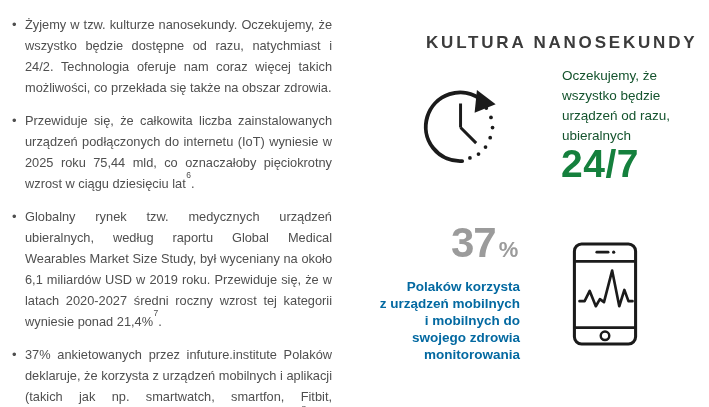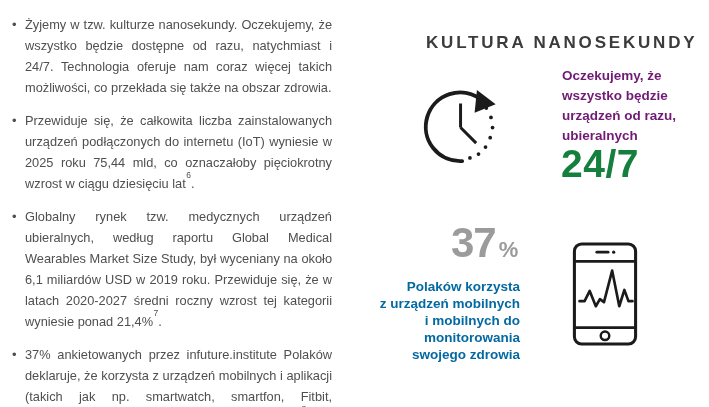--- a/index.html
+++ b/index.html
@@ -21,22 +21,22 @@
   .bullets sup{
     font-size:8.5px;position:relative;top:-4.5px;margin-left:0.5px;line-height:0;
   }
   
   .heading{
     position:absolute;left:426px;top:33px;font-size:17px;font-weight:bold;
     letter-spacing:2.8px;color:#3b3b3b;white-space:nowrap;
   }
   .clock{position:absolute;left:420px;top:83px;}
   .expect{
-    position:absolute;left:562px;top:66px;font-size:13.5px;font-weight:bold;
-    line-height:20px;color:#701a75;
+    position:absolute;left:562px;top:66px;font-size:13.5px;font-weight:normal;
+    line-height:20px;color:#14532d;
   }
   .big247{
     position:absolute;left:561px;top:142px;font-size:39px;font-weight:bold;
     color:#15803d;letter-spacing:0.5px;line-height:1.15;
   }
   .statnum{
     position:absolute;left:451px;top:222px;color:#9b9b9b;line-height:1;white-space:nowrap;
   }
   .statnum .val{font-size:42px;font-weight:bold;letter-spacing:-1px;}
   .statnum .pct{font-size:22px;font-weight:bold;margin-left:3px;}
@@ -46,21 +46,21 @@
   }
   .phone{position:absolute;left:572px;top:242px;}
 </style>
 </head>
 <body>
 
 <div class="page">
 
   <ul class="bullets">
     <li>
-      <span class="dot">•</span><span>Żyjemy w tzw. kulturze nanosekundy. Oczekujemy, że wszystko będzie dostępne od razu, natychmiast i 24/7. Technologia oferuje nam coraz więcej takich możliwości, co przekłada się także na obszar zdrowia.</span><sup></sup><span></span>
+      <span class="dot">•</span><span>Żyjemy w tzw. kulturze nanosekundy. Oczekujemy, że wszystko będzie dostępne od razu, natychmiast i 24/2. Technologia oferuje nam coraz więcej takich możliwości, co przekłada się także na obszar zdrowia.</span><sup></sup><span></span>
     </li>
     <li>
       <span class="dot">•</span><span>Przewiduje się, że całkowita liczba zainstalowanych urządzeń podłączonych do internetu (IoT) wyniesie w 2025 roku 75,44 mld, co oznaczałoby pięciokrotny wzrost w ciągu dziesięciu lat</span><sup>6</sup><span>.</span>
     </li>
     <li>
       <span class="dot">•</span><span>Globalny rynek tzw. medycznych urządzeń ubieralnych, według raportu Global Medical Wearables Market Size Study, był wyceniany na około 6,1 miliardów USD w 2019 roku. Przewiduje się, że w latach 2020-2027 średni roczny wzrost tej kategorii wyniesie ponad 21,4%</span><sup>7</sup><span>.</span>
     </li>
     <li>
       <span class="dot">•</span><span>37% ankietowanych przez infuture.institute Polaków deklaruje, że korzysta z urządzeń mobilnych i aplikacji (takich jak np. smartwatch, smartfon, Fitbit, Endomondo) do monitorowania swojego zdrowia</span><sup>8</sup>
     </li>
@@ -91,22 +91,22 @@
   <div class="big247">24/7</div>
 
   <div class="statnum">
     <span class="val">37</span><span class="pct">%</span>
   </div>
 
   <div class="statcap">
     <div>Polaków korzysta</div>
     <div>z urządzeń mobilnych</div>
     <div>i mobilnych do</div>
+    <div>swojego zdrowia</div>
     <div>monitorowania</div>
-    <div>swojego zdrowia</div>
   </div>
 
   <svg class="phone" viewBox="0 0 64 102" width="66" height="104" aria-hidden="true">
     <rect x="2" y="2" width="60" height="98" rx="7" fill="none" stroke="#1b1b1b" stroke-width="3"></rect>
     <line x1="2" y1="19" x2="62" y2="19" stroke="#1b1b1b" stroke-width="2.6"></line>
     <line x1="2" y1="84" x2="62" y2="84" stroke="#1b1b1b" stroke-width="2.6"></line>
     <line x1="24" y1="10" x2="35" y2="10" stroke="#1b1b1b" stroke-width="2.8" stroke-linecap="round"></line>
     <circle cx="40.5" cy="10" r="1.6" fill="#1b1b1b"></circle>
     <circle cx="32" cy="92" r="4.2" fill="none" stroke="#1b1b1b" stroke-width="2.4"></circle>
     <polyline points="7,58 12,58 17,48 23,63 27,56 31,59 39,28 46,63 51,47 55,58 59,58" fill="none" stroke="#1b1b1b" stroke-width="2.6" stroke-linejoin="round" stroke-linecap="round"></polyline>

